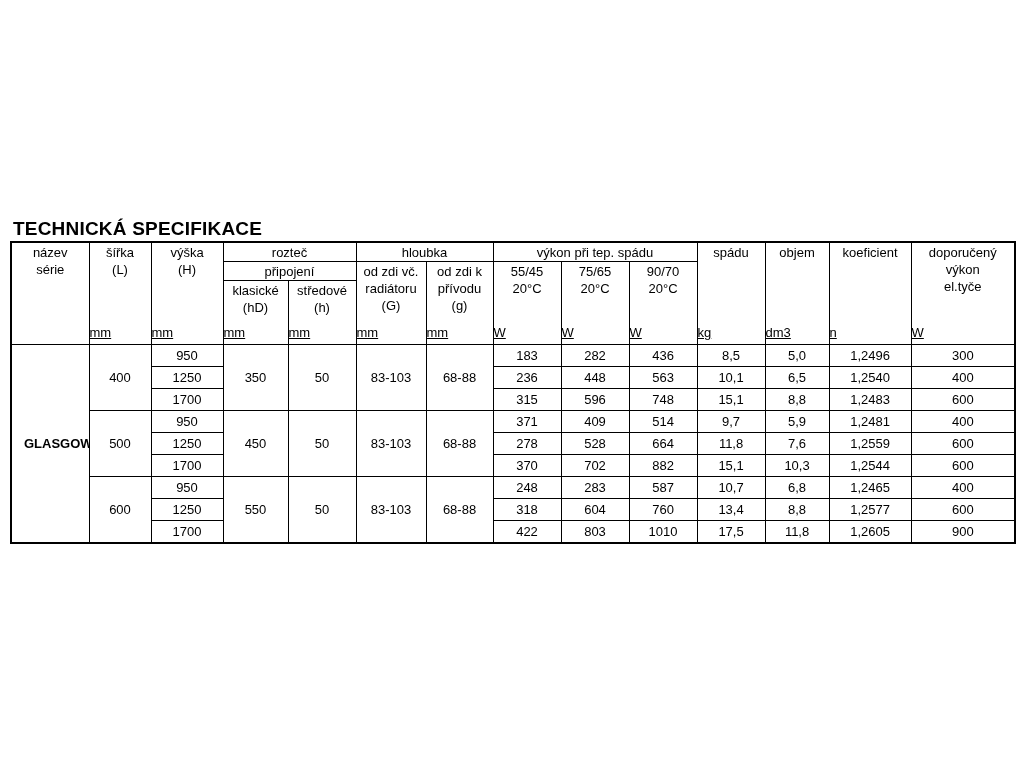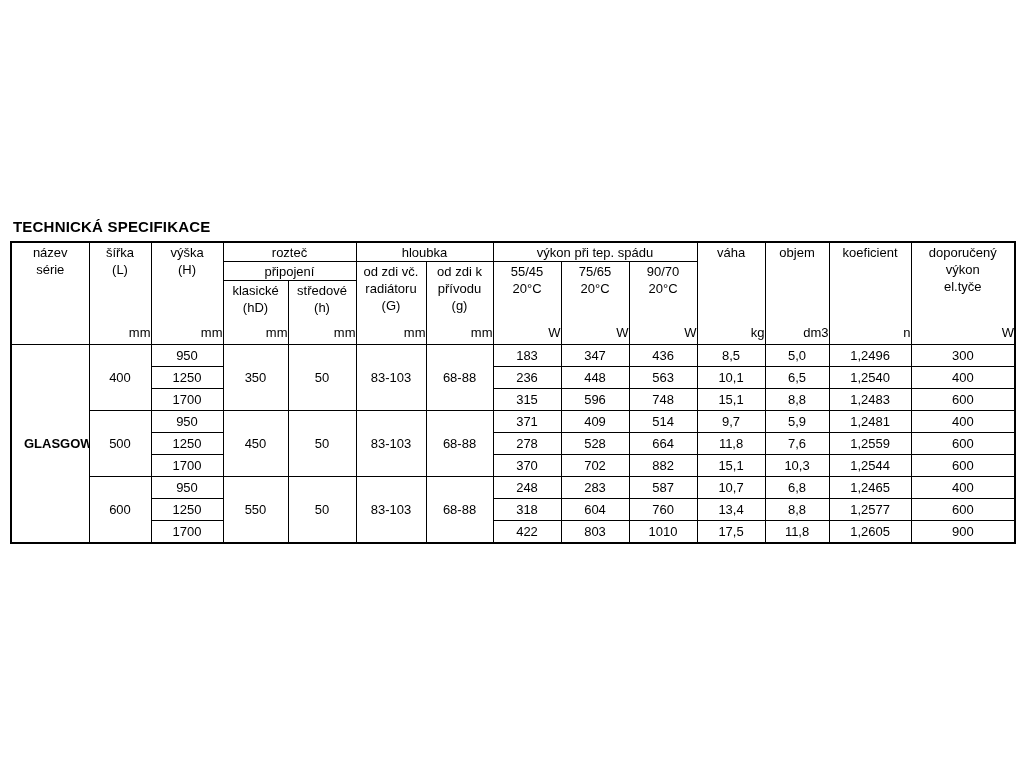--- a/index.html
+++ b/index.html
@@ -3,37 +3,37 @@
 <meta charset="utf-8">
 <style>
   * { margin:0; padding:0; box-sizing:border-box; }
   html, body { background:#ffffff; }
   body {
     width:1024px; height:768px; position:relative; overflow:hidden;
     font-family:"Liberation Sans", sans-serif; color:#000;
   }
   .title {
     position:absolute; left:13px; top:218px;
-    font-size:15px; font-weight:bold; letter-spacing:0.2px;
+    font-size:19px; font-weight:bold; letter-spacing:0.2px;
   }
   table.spec {
     position:absolute; left:10px; top:241px;
     width:1004px; border-collapse:collapse; table-layout:fixed;
     border:2px solid #000;
   }
   .spec td {
     border:1px solid #000; text-align:center; padding:0;
     font-size:13px; overflow:hidden;
   }
   tr.hr1 { height:18px; }
   tr.hr2 { height:18px; }
   tr.hr3 { height:64px; }
   td.h { position:relative; vertical-align:top; padding-top:1px; line-height:17px; }
   td.h .ln { display:block; }
-  td.h .unit { position:absolute; bottom:3px; left:0; right:0; display:block; text-align:right; }
+  td.h .unit { position:absolute; bottom:3px; left:0; right:0; display:block; text-align:left;text-decoration:underline; }
   tr.br { height:22px; }
   td.b { vertical-align:middle; line-height:15px; }
   td.series { font-weight:bold;padding-left:12px; }
 </style>
 </head>
 <body>
 
 <div class="title">TECHNICKÁ SPECIFIKACE</div>
 
 <table class="spec">
@@ -73,21 +73,21 @@
       <td class="h" colspan="2">
         <span class="ln">rozteč</span>
       </td>
       <td class="h" colspan="2">
         <span class="ln">hloubka</span>
       </td>
       <td class="h" colspan="3">
         <span class="ln">výkon při tep.  spádu</span>
       </td>
       <td class="h" rowspan="3">
-        <span class="ln">váha</span>
+        <span class="ln">spádu</span>
         <span class="unit">kg</span>
       </td>
       <td class="h" rowspan="3">
         <span class="ln">objem</span>
         <span class="unit">dm3</span>
       </td>
       <td class="h" rowspan="3">
         <span class="ln">koeficient</span>
         <span class="unit">n</span>
       </td>
@@ -147,21 +147,21 @@
 
     <tr class="br">
       <td class="b series" rowspan="9">GLASGOW</td>
       <td class="b" rowspan="3">400</td>
       <td class="b">950</td>
       <td class="b" rowspan="3">350</td>
       <td class="b" rowspan="3">50</td>
       <td class="b" rowspan="3">83-103</td>
       <td class="b" rowspan="3">68-88</td>
       <td class="b">183</td>
-      <td class="b">347</td>
+      <td class="b">282</td>
       <td class="b">436</td>
       <td class="b">8,5</td>
       <td class="b">5,0</td>
       <td class="b">1,2496</td>
       <td class="b">300</td>
     </tr>
     <tr class="br">
       <td class="b">1250</td>
       <td class="b">236</td>
       <td class="b">448</td>

